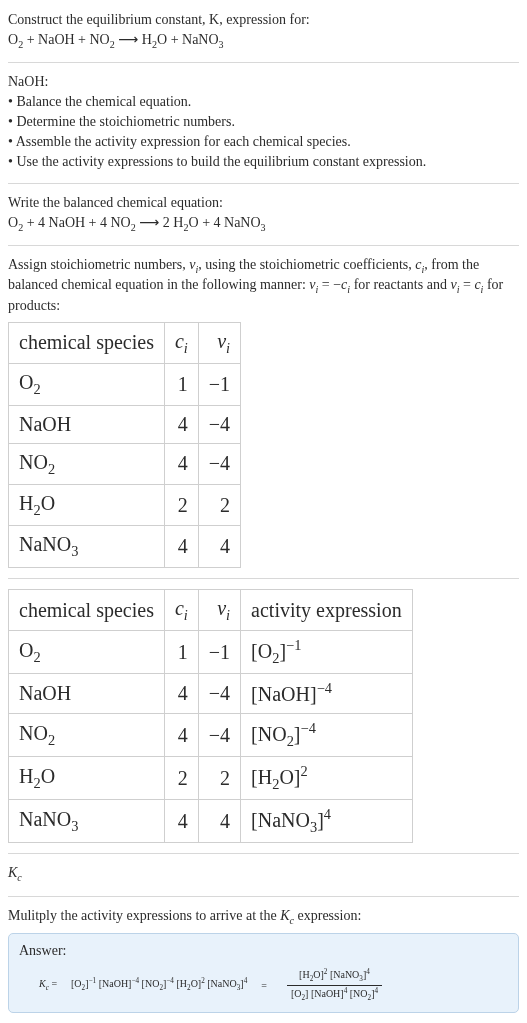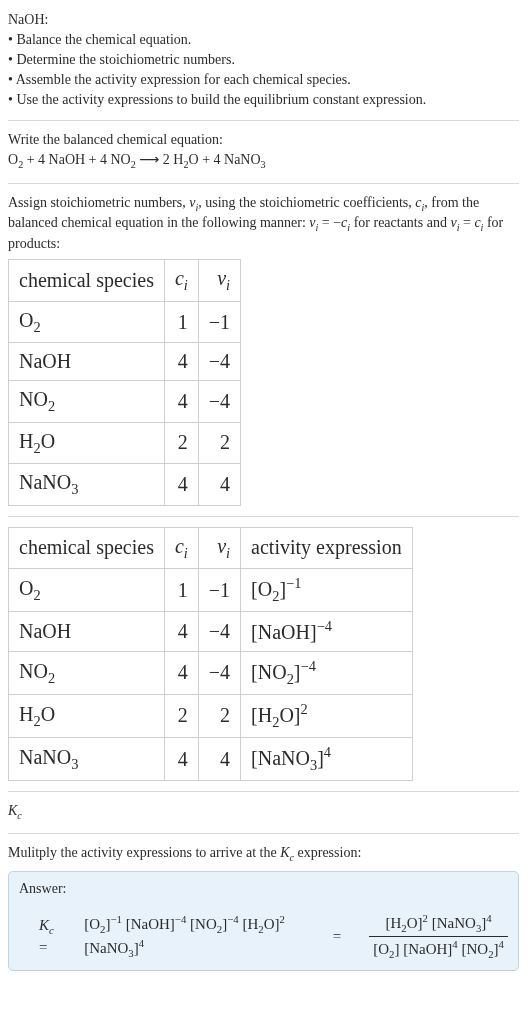--- a/index.html
+++ b/index.html
@@ -57,28 +57,28 @@
   }
   .answer-box {
     background: #e8f2fb;
     border: 1px solid #bcd3e8;
     border-radius: 5px;
     padding: 8px 10px;
     margin-top: 6px;
   }
   .answer-label {
     font-size: 14px;
-    margin-bottom: 12px;
+    margin-bottom: 6px;
   }
   .eq-row {
     display: flex;
     align-items: center;
-    gap: 22px;
+    gap: 14px;
     flex-wrap: nowrap;
-    font-size: 15px;
+    font-size: 10px;
   }
   .frac {
     display: inline-flex;
     flex-direction: column;
     align-items: center;
     line-height: 1.2;
     margin-left: 6px;
   }
   .frac .num, .frac .den {
     padding: 1px 4px;
@@ -90,20 +90,28 @@
   }
   .indent {
     padding-left: 20px;
   }
 </style>
 </head>
 <body>
 
 <div class="page">
 
+  <div class="section">
+    <div class="line">
+      <span>Construct the equilibrium constant, K, expression for:</span>
+    </div>
+    <div class="line">
+      <span>O</span><span class="sub">2</span><span> + NaOH + NO</span><span class="sub">2</span><span>  ⟶  H</span><span class="sub">2</span><span>O + NaNO</span><span class="sub">3</span>
+    </div>
+  </div>
 
   <div class="section">
     <div class="line">NaOH:</div>
     <div class="line">• Balance the chemical equation.</div>
     <div class="line">• Determine the stoichiometric numbers.</div>
     <div class="line">• Assemble the activity expression for each chemical species.</div>
     <div class="line">• Use the activity expressions to build the equilibrium constant expression.</div>
   </div>
 
   <div class="section">

